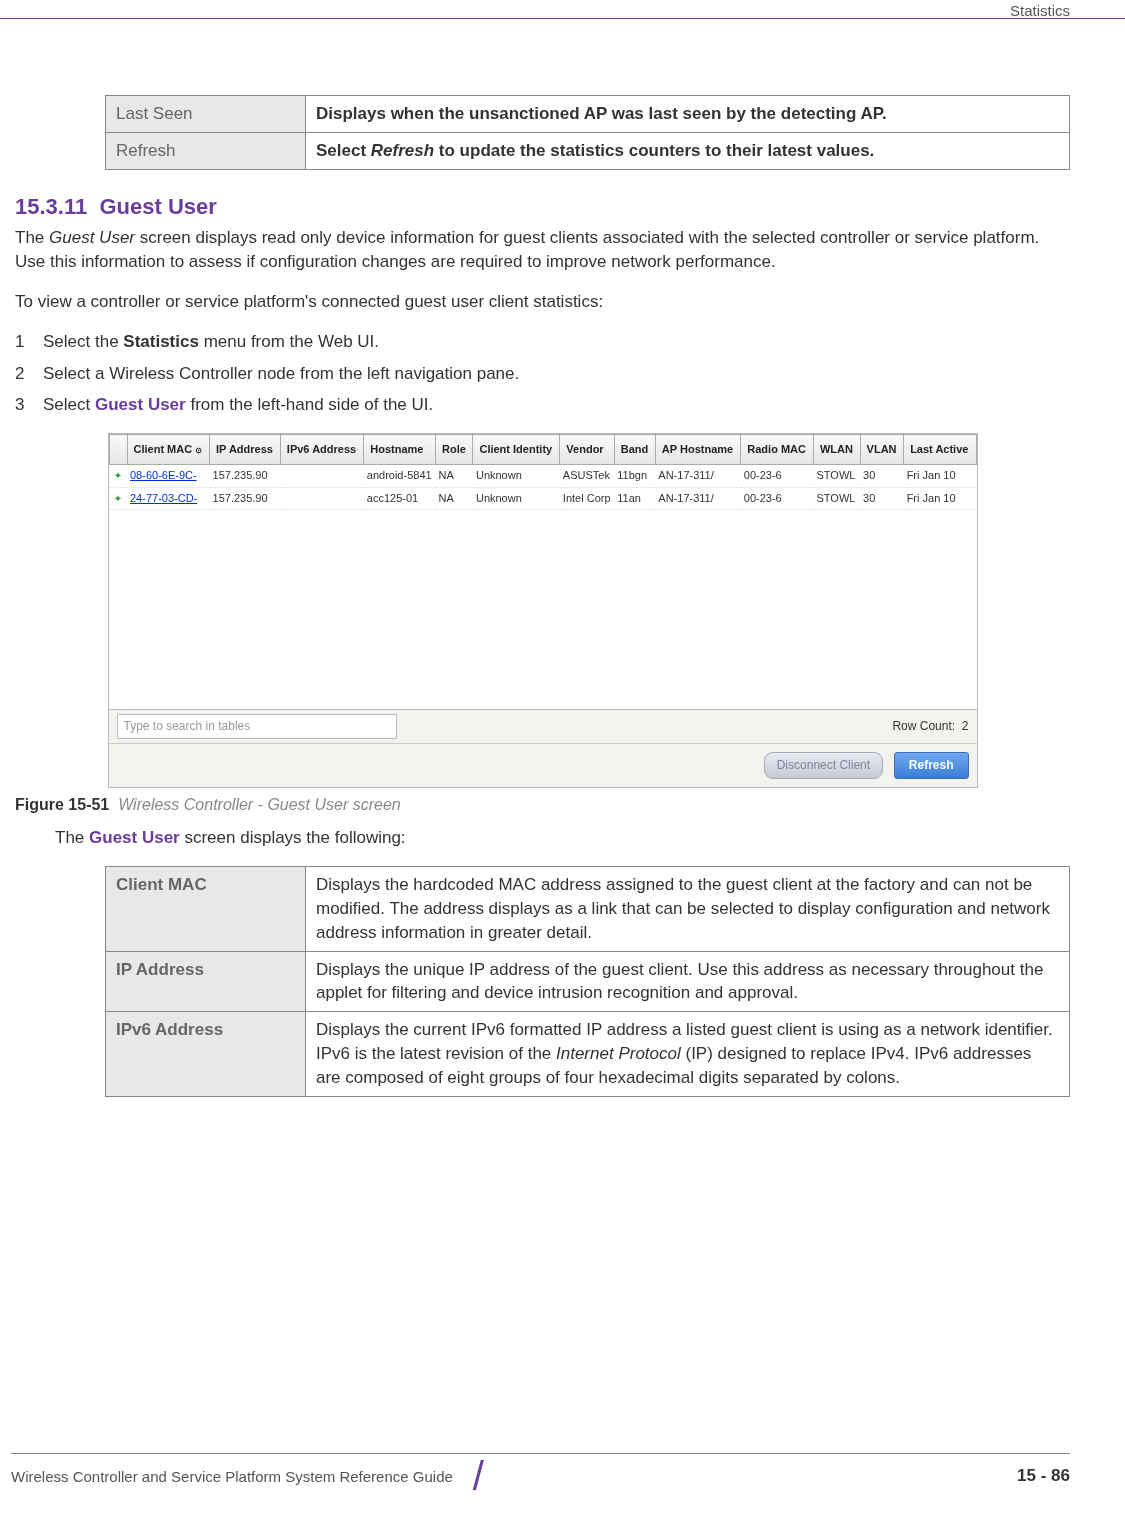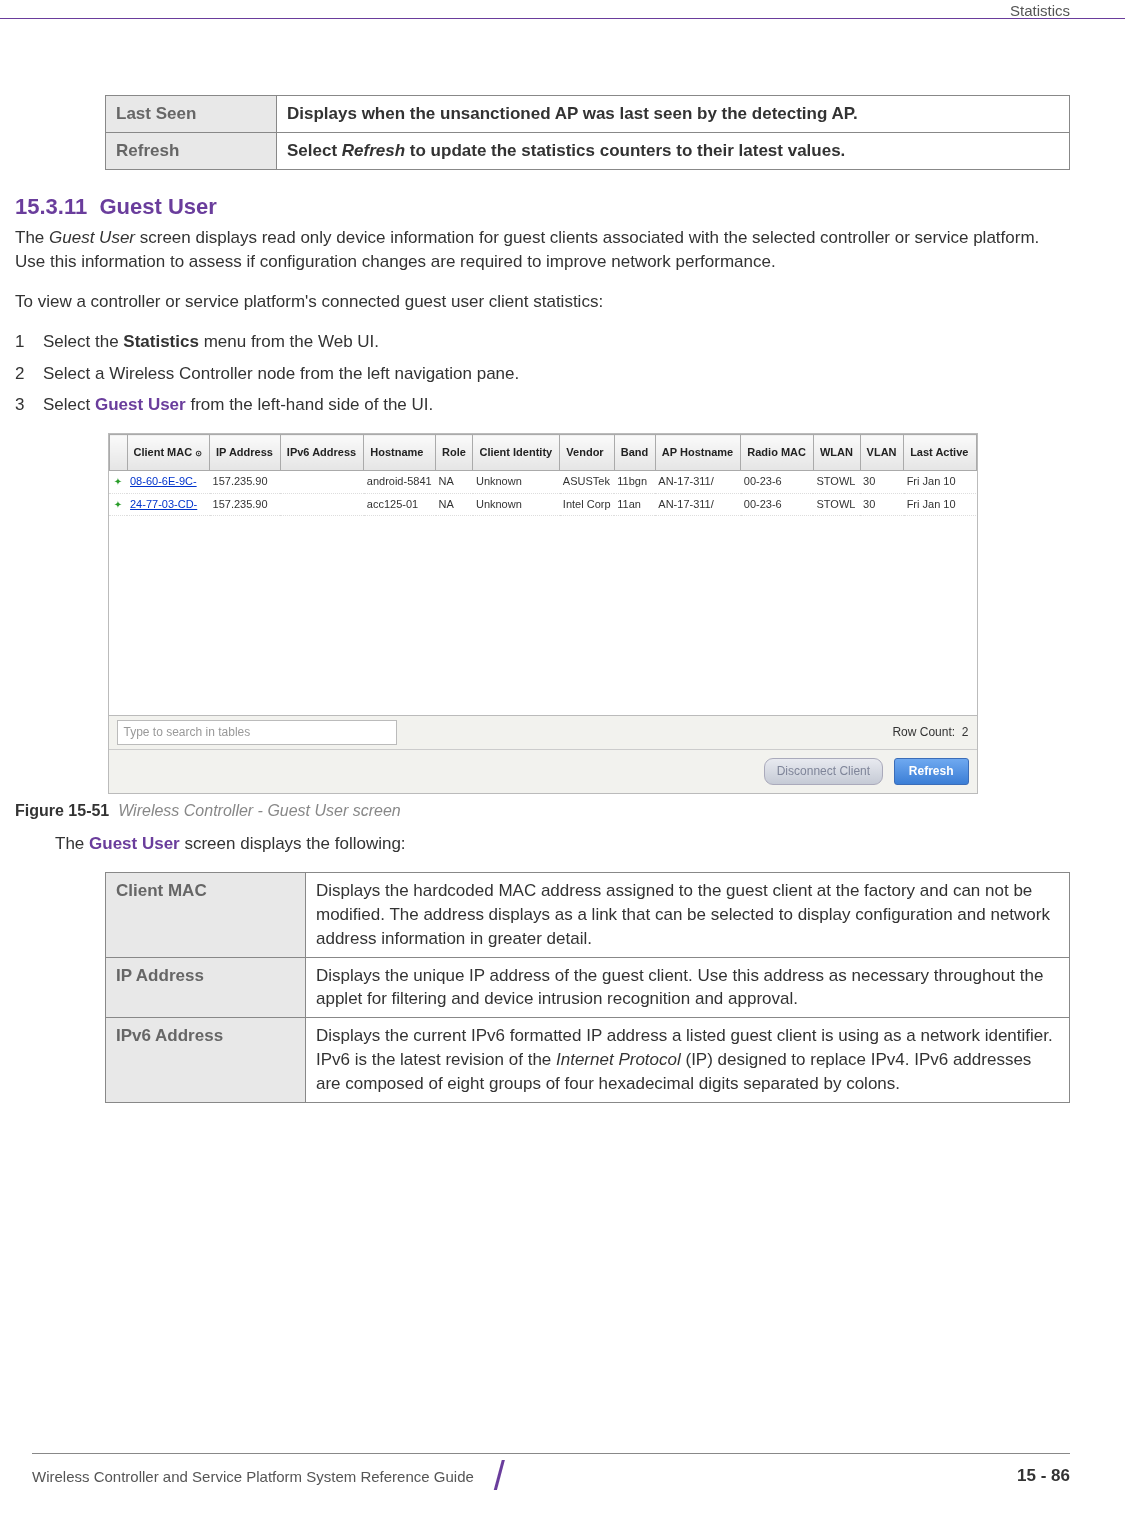--- a/index.html
+++ b/index.html
@@ -43,23 +43,23 @@
     }
     table.info-table td {
       border: 1px solid #888;
       padding: 6px 10px;
       vertical-align: top;
       font-size: 17px;
       font-weight: bold;
     }
     table.info-table td.label {
       background: #e8e8e8;
-      font-weight: bold;
+      font-weight: normal;
       color: #666;
-      width: 171px;
+      width: 200px;
     }
     .section-heading {
       color: #6a3d9c;
       font-weight: bold;
       font-size: 22px;
       margin: 12px 0 4px 0;
     }
     .breadcrumb {
       color: #6a3d9c;
       font-style: italic;
@@ -111,21 +111,21 @@
       font-size: 11px;
       background: #fff;
     }
     .ss-table th {
       background: linear-gradient(#fafafa,#e5e5e5);
       border: 1px solid #aaa;
       padding: 4px 6px;
       font-weight: bold;
       color: #222;
       text-align: left;
-      height: 36px;
+      height: 30px;
       font-size: 11px;
     }
     .ss-table td {
       border-bottom: 1px dotted #ddd;
       padding: 3px 3px;
       color: #333;
       white-space: nowrap;
       overflow: hidden;
       font-size: 11px;
     }
@@ -199,21 +199,21 @@
     }
     table.info-table2 td.label {
       background: #e8e8e8;
       font-weight: bold;
       color: #666;
       width: 200px;
     }
     .footer {
       position: absolute;
       bottom: 30px;
-      left: 32px;
+      left: 11px;
       right: 55px;
     }
     .footer-rule {
       height: 1px;
       background: #888;
       margin-bottom: 10px;
     }
     .footer-row {
       display: flex;
       align-items: center;

